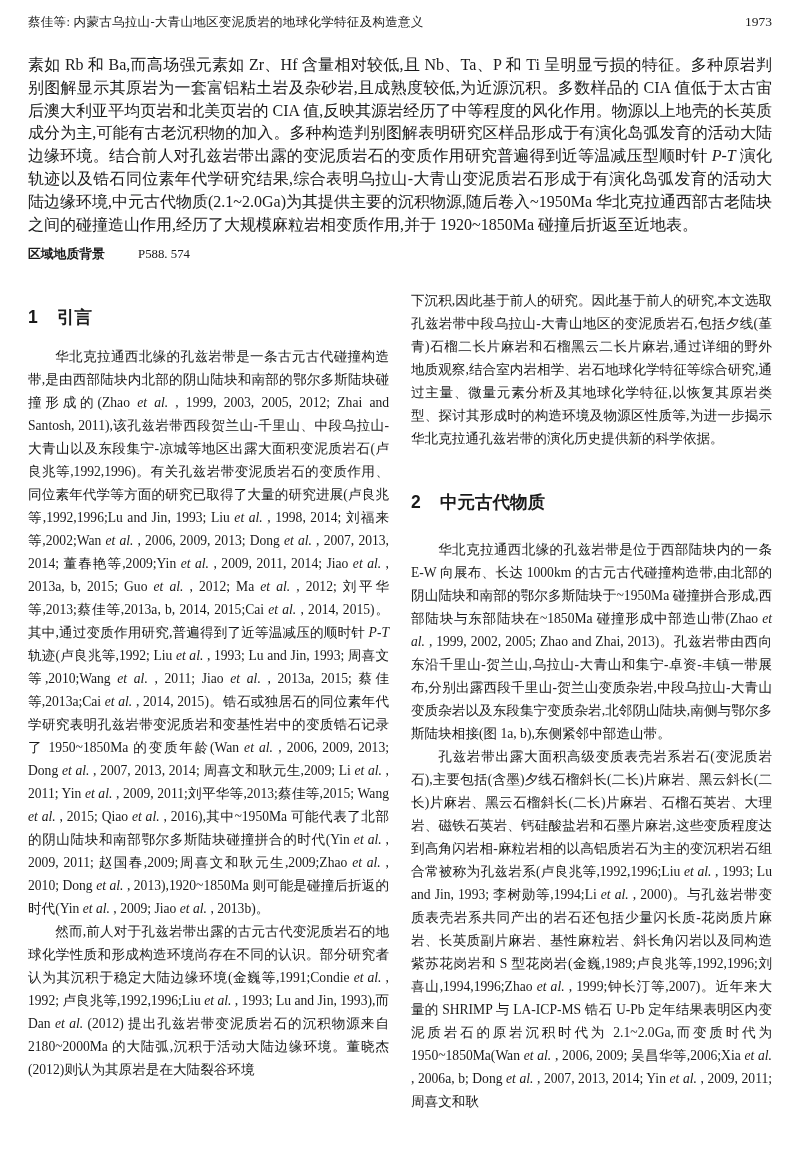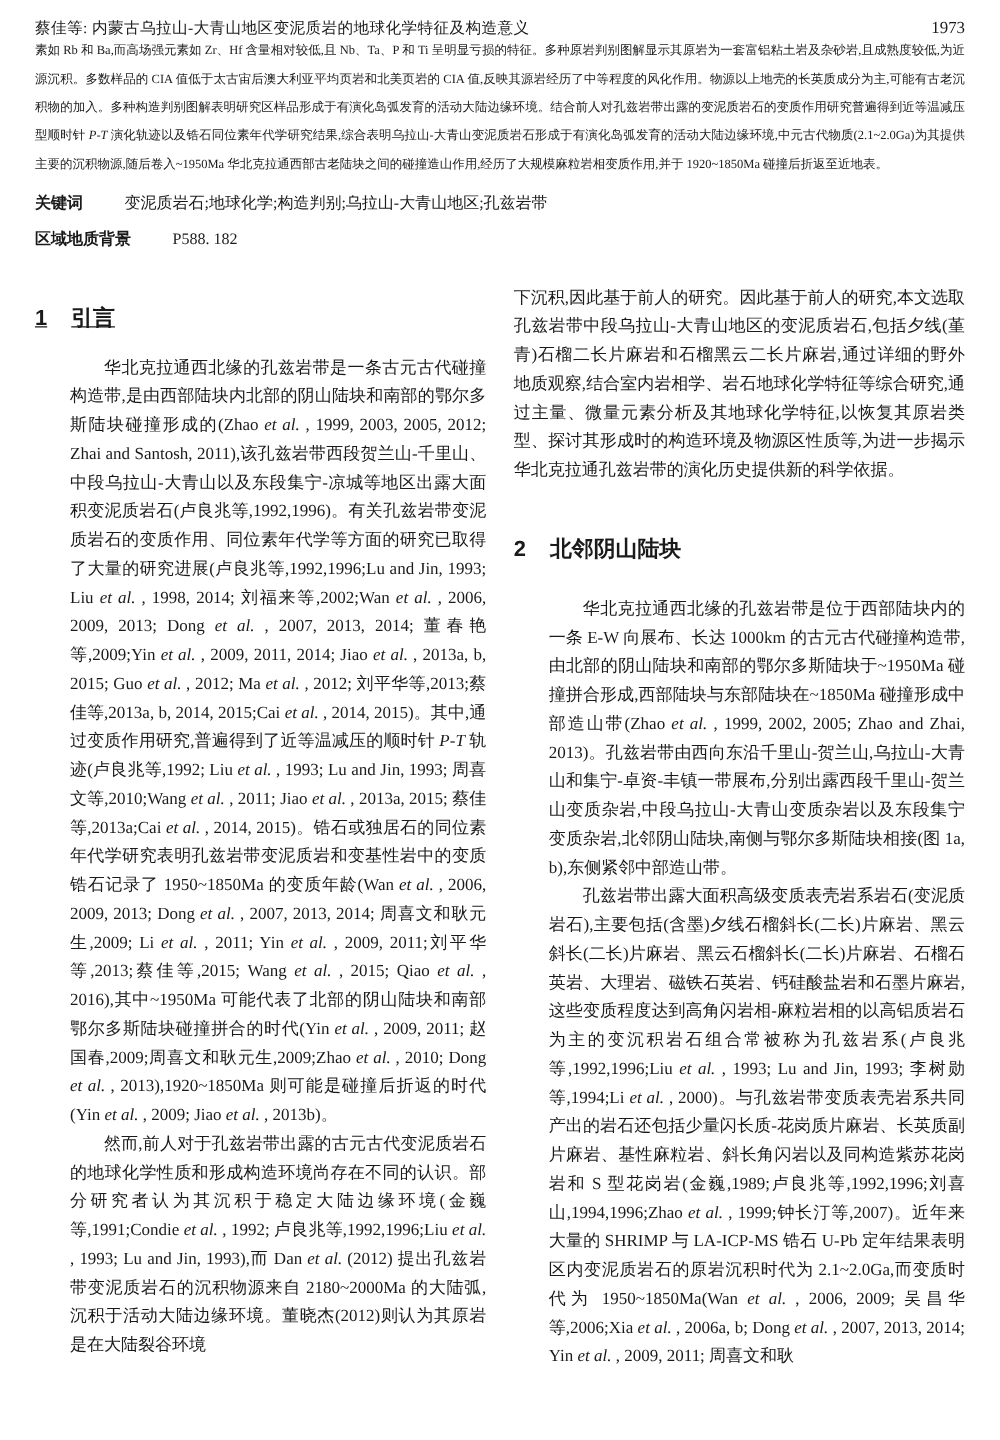--- a/index.html
+++ b/index.html
@@ -16,21 +16,22 @@
   }
   
   .running-head{
     display:flex;justify-content:space-between;align-items:baseline;
     font-size:12.5px;line-height:16px;
   }
   .running-title{letter-spacing:.3px;}
   .page-no{font-size:13.5px;}
   
   .abstract{
-    font-size:10px;
+    margin-top:24px;
+    font-size:16px;
     line-height:22.8px;
     text-align:justify;
   }
   
   .meta-line{
     margin-top:7px;
     font-size:12.8px;
     line-height:21px;
   }
   .meta-label{
@@ -54,61 +55,58 @@
     text-align:justify;
   }
   .sec-head{
     font-family:"Liberation Sans","DejaVu Sans",sans-serif;
     font-weight:bold;
     font-size:17.5px;
     line-height:24px;
     text-align:left;
   }
   .sec-head .sec-num{margin-right:1.1em;}
-  .sec-head.first{margin:16px 0 16px 0;text-decoration:underline;}
+  .sec-head.first{margin:16px 0 16px 0;}
   .sec-head.second{margin:40px 0 24px 0;}
   p{margin:0;}
-  p.indent{text-indent:2em;margin-left:28px;}
+  p.indent{text-indent:2em;}
   p.cont{text-indent:0;}
   i{font-style:italic;}
 </style>
 </head>
 <body>
 
 <div class="page">
 
   <div class="running-head">
     <span class="running-title">蔡佳等: 内蒙古乌拉山-大青山地区变泥质岩的地球化学特征及构造意义</span>
     <span class="page-no">1973</span>
   </div>
 
   <div class="abstract">素如 Rb 和 Ba,而高场强元素如 Zr、Hf 含量相对较低,且 Nb、Ta、P 和 Ti 呈明显亏损的特征。多种原岩判别图解显示其原岩为一套富铝粘土岩及杂砂岩,且成熟度较低,为近源沉积。多数样品的 CIA 值低于太古宙后澳大利亚平均页岩和北美页岩的 CIA 值,反映其源岩经历了中等程度的风化作用。物源以上地壳的长英质成分为主,可能有古老沉积物的加入。多种构造判别图解表明研究区样品形成于有演化岛弧发育的活动大陆边缘环境。结合前人对孔兹岩带出露的变泥质岩石的变质作用研究普遍得到近等温减压型顺时针 <i>P-T</i> 演化轨迹以及锆石同位素年代学研究结果,综合表明乌拉山-大青山变泥质岩石形成于有演化岛弧发育的活动大陆边缘环境,中元古代物质(2.1~2.0Ga)为其提供主要的沉积物源,随后卷入~1950Ma 华北克拉通西部古老陆块之间的碰撞造山作用,经历了大规模麻粒岩相变质作用,并于 1920~1850Ma 碰撞后折返至近地表。</div>
 
-  <div class="meta-line">
-    <span class="meta-label">关键词</span><span class="kw-text">变泥质岩石;地球化学;构造判别;乌拉山-大青山地区;孔兹岩带</span>
-  </div>
 
   <div class="meta-line">
-    <span class="meta-label">区域地质背景</span><span class="clc-value">P588. 182</span>
+    <span class="meta-label">区域地质背景</span><span class="clc-value">P588. 574</span>
   </div>
 
   <div class="columns">
 
     <div class="col">
       <div class="sec-head first">
         <span class="sec-num">1</span><span>引言</span>
       </div>
       <p class="indent">华北克拉通西北缘的孔兹岩带是一条古元古代碰撞构造带,是由西部陆块内北部的阴山陆块和南部的鄂尔多斯陆块碰撞形成的(Zhao <i>et al.</i> , 1999, 2003, 2005, 2012; Zhai and Santosh, 2011),该孔兹岩带西段贺兰山-千里山、中段乌拉山-大青山以及东段集宁-凉城等地区出露大面积变泥质岩石(卢良兆等,1992,1996)。有关孔兹岩带变泥质岩石的变质作用、同位素年代学等方面的研究已取得了大量的研究进展(卢良兆等,1992,1996;Lu and Jin, 1993; Liu <i>et al.</i> , 1998, 2014; 刘福来等,2002;Wan <i>et al.</i> , 2006, 2009, 2013; Dong <i>et al.</i> , 2007, 2013, 2014; 董春艳等,2009;Yin <i>et al.</i> , 2009, 2011, 2014; Jiao <i>et al.</i> , 2013a, b, 2015; Guo <i>et al.</i> , 2012; Ma <i>et al.</i> , 2012; 刘平华等,2013;蔡佳等,2013a, b, 2014, 2015;Cai <i>et al.</i> , 2014, 2015)。其中,通过变质作用研究,普遍得到了近等温减压的顺时针 <i>P-T</i> 轨迹(卢良兆等,1992; Liu <i>et al.</i> , 1993; Lu and Jin, 1993; 周喜文等,2010;Wang <i>et al.</i> , 2011; Jiao <i>et al.</i> , 2013a, 2015; 蔡佳等,2013a;Cai <i>et al.</i> , 2014, 2015)。锆石或独居石的同位素年代学研究表明孔兹岩带变泥质岩和变基性岩中的变质锆石记录了 1950~1850Ma 的变质年龄(Wan <i>et al.</i> , 2006, 2009, 2013; Dong <i>et al.</i> , 2007, 2013, 2014; 周喜文和耿元生,2009; Li <i>et al.</i> , 2011; Yin <i>et al.</i> , 2009, 2011;刘平华等,2013;蔡佳等,2015; Wang <i>et al.</i> , 2015; Qiao <i>et al.</i> , 2016),其中~1950Ma 可能代表了北部的阴山陆块和南部鄂尔多斯陆块碰撞拼合的时代(Yin <i>et al.</i> , 2009, 2011; 赵国春,2009;周喜文和耿元生,2009;Zhao <i>et al.</i> , 2010; Dong <i>et al.</i> , 2013),1920~1850Ma 则可能是碰撞后折返的时代(Yin <i>et al.</i> , 2009; Jiao <i>et al.</i> , 2013b)。</p>
       <p class="indent">然而,前人对于孔兹岩带出露的古元古代变泥质岩石的地球化学性质和形成构造环境尚存在不同的认识。部分研究者认为其沉积于稳定大陆边缘环境(金巍等,1991;Condie <i>et al.</i> , 1992; 卢良兆等,1992,1996;Liu <i>et al.</i> , 1993; Lu and Jin, 1993),而 Dan <i>et al.</i> (2012) 提出孔兹岩带变泥质岩石的沉积物源来自 2180~2000Ma 的大陆弧,沉积于活动大陆边缘环境。董晓杰(2012)则认为其原岩是在大陆裂谷环境</p>
     </div>
 
     <div class="col">
       <p class="cont">下沉积,因此基于前人的研究。因此基于前人的研究,本文选取孔兹岩带中段乌拉山-大青山地区的变泥质岩石,包括夕线(堇青)石榴二长片麻岩和石榴黑云二长片麻岩,通过详细的野外地质观察,结合室内岩相学、岩石地球化学特征等综合研究,通过主量、微量元素分析及其地球化学特征,以恢复其原岩类型、探讨其形成时的构造环境及物源区性质等,为进一步揭示华北克拉通孔兹岩带的演化历史提供新的科学依据。</p>
       <div class="sec-head second">
-        <span class="sec-num">2</span><span>北邻阴山陆块</span>
+        <span class="sec-num">2</span><span>中元古代物质</span>
       </div>
       <p class="indent">华北克拉通西北缘的孔兹岩带是位于西部陆块内的一条 E-W 向展布、长达 1000km 的古元古代碰撞构造带,由北部的阴山陆块和南部的鄂尔多斯陆块于~1950Ma 碰撞拼合形成,西部陆块与东部陆块在~1850Ma 碰撞形成中部造山带(Zhao <i>et al.</i> , 1999, 2002, 2005; Zhao and Zhai, 2013)。孔兹岩带由西向东沿千里山-贺兰山,乌拉山-大青山和集宁-卓资-丰镇一带展布,分别出露西段千里山-贺兰山变质杂岩,中段乌拉山-大青山变质杂岩以及东段集宁变质杂岩,北邻阴山陆块,南侧与鄂尔多斯陆块相接(图 1a, b),东侧紧邻中部造山带。</p>
       <p class="indent">孔兹岩带出露大面积高级变质表壳岩系岩石(变泥质岩石),主要包括(含墨)夕线石榴斜长(二长)片麻岩、黑云斜长(二长)片麻岩、黑云石榴斜长(二长)片麻岩、石榴石英岩、大理岩、磁铁石英岩、钙硅酸盐岩和石墨片麻岩,这些变质程度达到高角闪岩相-麻粒岩相的以高铝质岩石为主的变沉积岩石组合常被称为孔兹岩系(卢良兆等,1992,1996;Liu <i>et al.</i> , 1993; Lu and Jin, 1993; 李树勋等,1994;Li <i>et al.</i> , 2000)。与孔兹岩带变质表壳岩系共同产出的岩石还包括少量闪长质-花岗质片麻岩、长英质副片麻岩、基性麻粒岩、斜长角闪岩以及同构造紫苏花岗岩和 S 型花岗岩(金巍,1989;卢良兆等,1992,1996;刘喜山,1994,1996;Zhao <i>et al.</i> , 1999;钟长汀等,2007)。近年来大量的 SHRIMP 与 LA-ICP-MS 锆石 U-Pb 定年结果表明区内变泥质岩石的原岩沉积时代为 2.1~2.0Ga,而变质时代为 1950~1850Ma(Wan <i>et al.</i> , 2006, 2009; 吴昌华等,2006;Xia <i>et al.</i> , 2006a, b; Dong <i>et al.</i> , 2007, 2013, 2014; Yin <i>et al.</i> , 2009, 2011; 周喜文和耿</p>
     </div>
 
   </div>
 
 </div>
 
 </body></html>

